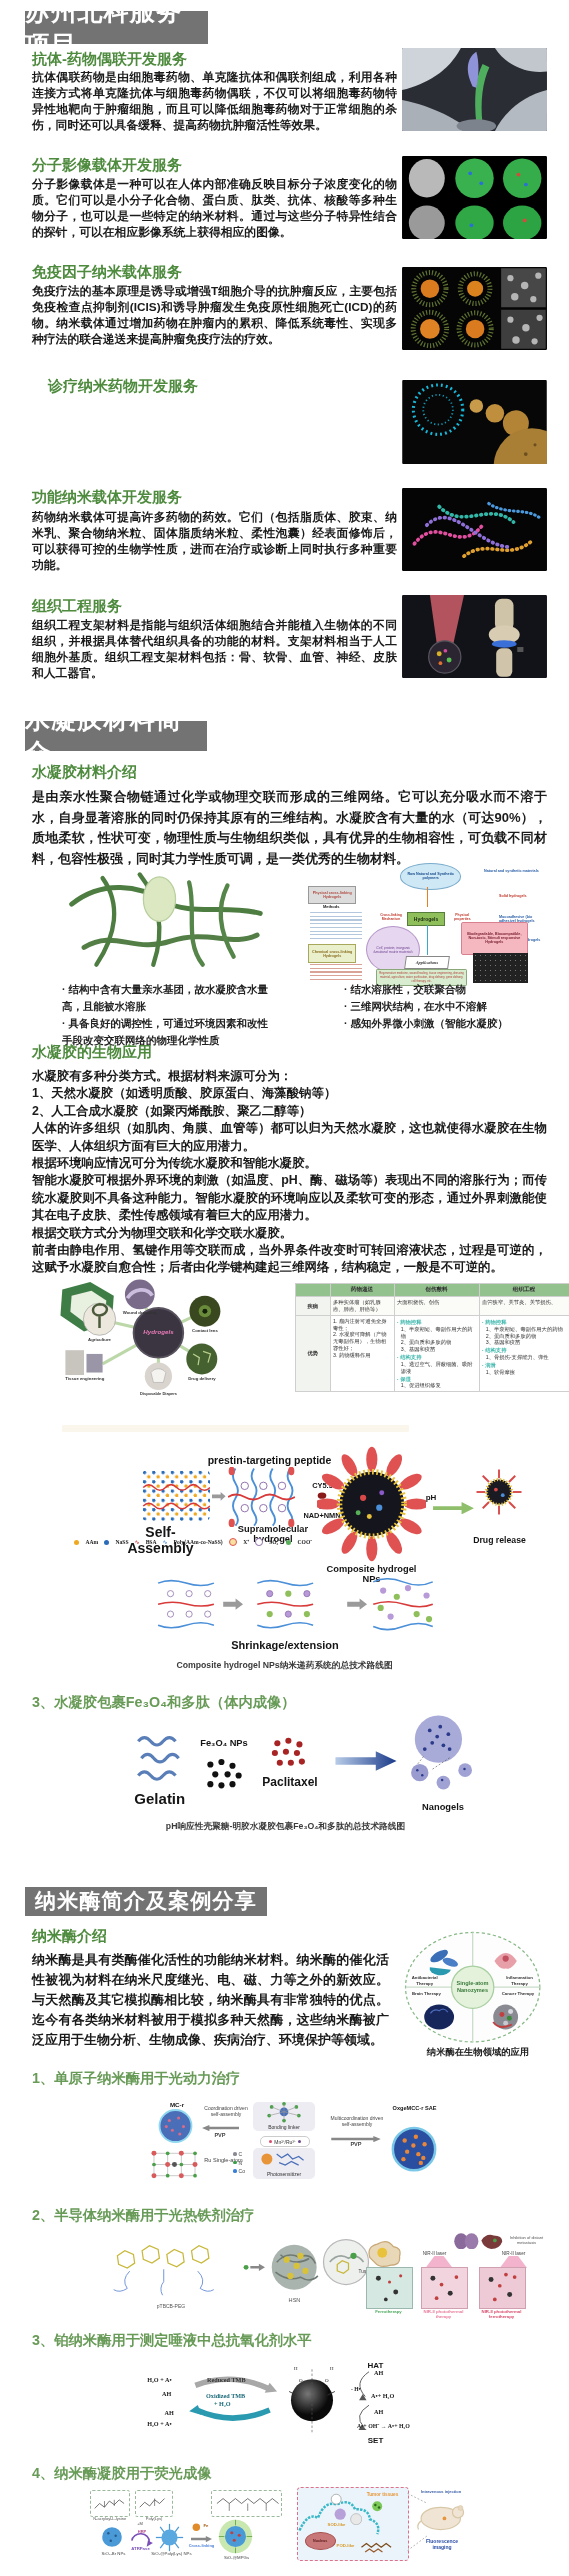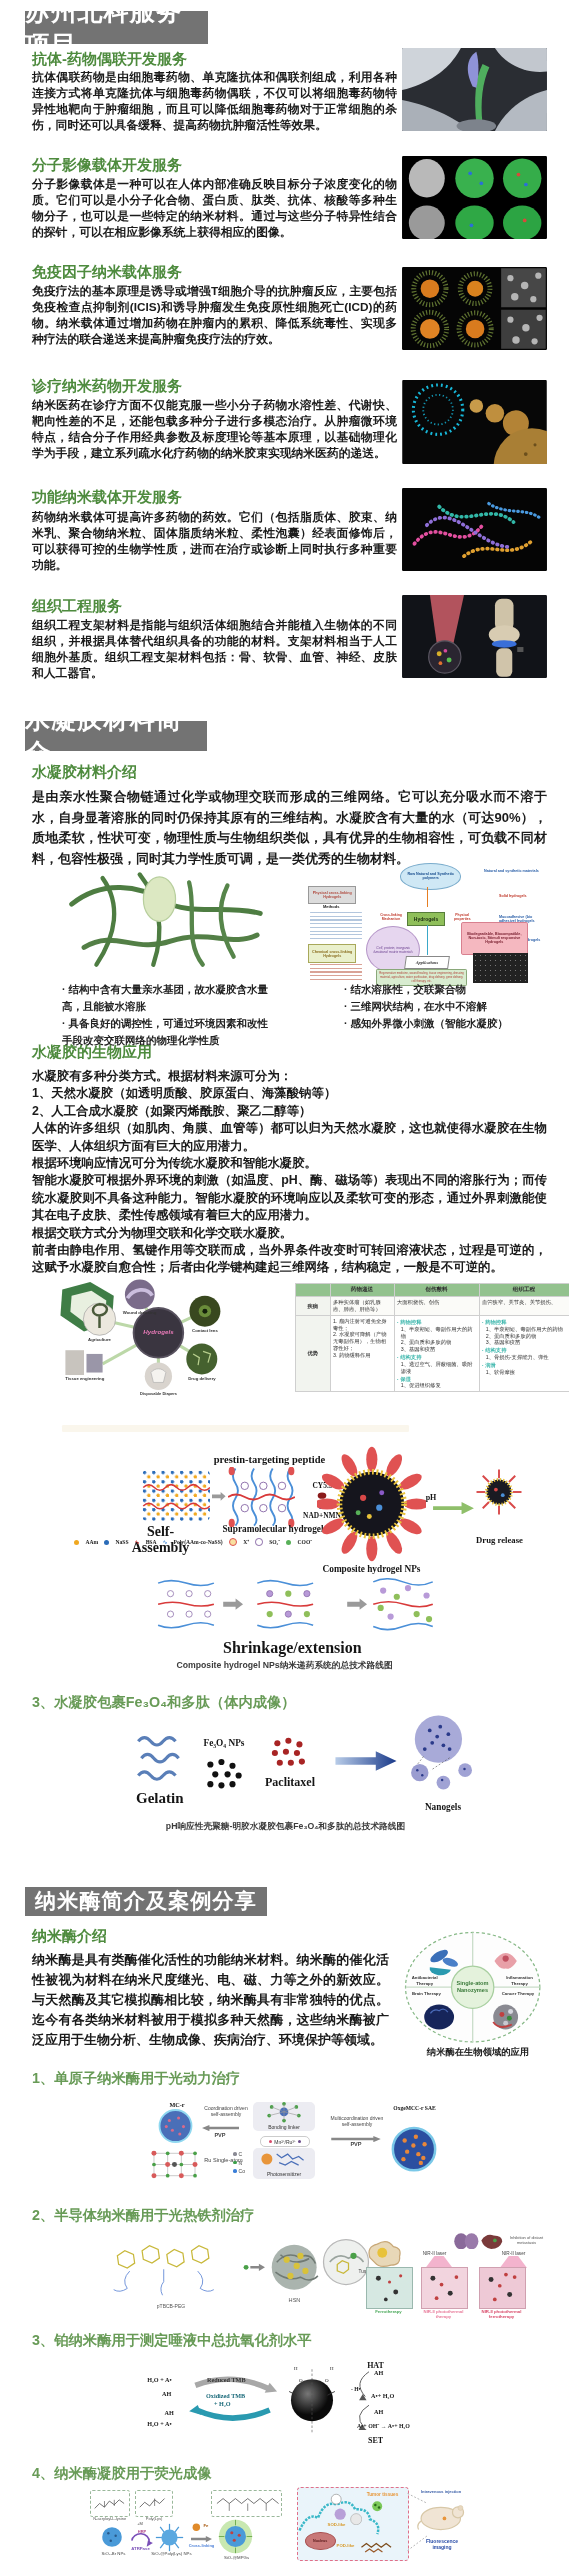--- a/index.html
+++ b/index.html
@@ -5,21 +5,21 @@
   html,body{margin:0;padding:0;background:#fff}
   #page{position:relative;width:569px;height:2576px;background:#fff;font-family:"Liberation Sans",sans-serif;overflow:hidden}
   .abs{position:absolute}
   .hbox{background:#737373;color:#fff;font-weight:bold;display:flex;align-items:center;justify-content:center;letter-spacing:1.2px}
   .stitle{font-weight:bold;color:#4e8b3e;font-size:15px}
   .sbody{color:#1b1b1b;text-align:justify;font-weight:600;font-size:11.8px;line-height:16px}
   .ctitle{font-weight:bold;color:#689b57;font-size:14.3px}
   .bullet{color:#222;font-weight:600;font-size:10.5px;line-height:16.7px}
   .biol{color:#1b1b1b;font-weight:600;font-size:12.4px;line-height:17.4px;text-align:justify}
   .cap{color:#3c3c3c;text-align:center;font-weight:600;font-size:8.7px}
-  .figlabel{font-family:Liberation Serif, serif;font-weight:bold;color:#151515;text-align:center}
+  .figlabel{font-family:Liberation Sans, sans-serif;font-weight:bold;color:#151515;text-align:center}
   .tinylabel{color:#333;text-align:center;font-weight:bold}
   .svcimg{border-radius:1.2px;overflow:hidden}
   .blur{background:repeating-linear-gradient(#9ab4d2 0px,#9ab4d2 1.2px,transparent 1.2px,transparent 3.7px);opacity:.75;border-radius:0.6px}
   .blurred{background:repeating-linear-gradient(#c97b6a 0px,#c97b6a 1.2px,transparent 1.2px,transparent 3.7px);opacity:.7}
   table.ht{border-collapse:collapse;font-size:5.3px;line-height:6.8px;color:#333;background:#fff;table-layout:fixed}
   table.ht th,table.ht td{border:0.6px solid #cfcfcf;vertical-align:top;padding:1.9px 2.5px}
   table.ht th{background:#93c28e;color:#2e2e2e;height:8.7px;text-align:center;font-size:5.6px}
   .tlab{background:#f2f4ef;text-align:center;vertical-align:middle!important;font-weight:bold}
   .thead{color:#3fb8ae;font-weight:bold;margin-top:1.2px}
   .thead::before{content:"· "}
@@ -92,22 +92,21 @@
           <circle cx="212" cy="52" r="5"></circle>
         <circle cx="175" cy="85" r="5"></circle>
           <circle cx="200" cy="98" r="6"></circle>
           <circle cx="222" cy="82" r="5"></circle>
         <circle cx="184" cy="118" r="6"></circle>
           <circle cx="214" cy="120" r="5"></circle>
       </g>
     </svg>
   </div>
 
-  <div class="abs stitle" style="left:32px;top:377px">诊疗纳米药物开发服务</div>
-  <div class="abs sbody" style="left:32px;top:397px;width:365px">纳米医药在诊疗方面不仅能克服一些小分子药物水溶性差、代谢快、靶向性差的不足，还能包载多种分子进行多模态治疗。从肿瘤微环境特点，结合分子作用经典参数及标度理论等基本原理，以基础物理化学为手段，建立系列疏水化疗药物的纳米胶束实现纳米医药的递送。</div>
+  <div class="abs stitle" style="left:48px;top:377px">诊疗纳米药物开发服务</div>
   <div class="abs svcimg" style="left:402px;top:380px;width:145px;height:84px">
     <svg width="145" height="84" viewBox="0 0 234 136">
       <rect width="234" height="136" fill="#070707"></rect>
       <circle cx="58" cy="48" r="40" fill="none" stroke="#17b7d8" stroke-width="5" stroke-dasharray="3 5"></circle>
       <circle cx="58" cy="48" r="24" fill="none" stroke="#1394b0" stroke-width="3" stroke-dasharray="2 4"></circle>
       <circle cx="120" cy="42" r="11" fill="#c89b4a"></circle>
       <circle cx="150" cy="54" r="15" fill="#bf8f3e"></circle>
       <circle cx="184" cy="70" r="21" fill="#b38336"></circle>
       <circle cx="210" cy="140" r="62" fill="#a97f35"></circle>
       <circle cx="200" cy="120" r="3" fill="#6b4f1c"></circle>
@@ -447,21 +446,21 @@
             </g>
           <g fill="#8fbf5a">
               <circle cx="40" cy="30" r="5"></circle>
               <circle cx="72" cy="58" r="5"></circle>
               <circle cx="92" cy="66" r="5"></circle>
               <circle cx="14" cy="48" r="5"></circle>
             </g>
         </g>
       </svg>
     </div>
-    <div class="abs figlabel" style="left:155px;top:194px;width:124px;font-size:16px">Shrinkage/extension</div>
+    <div class="abs figlabel" style="left:155px;top:194px;width:124px;font-size:11px">Shrinkage/extension</div>
     <div class="abs cap" style="left:74px;top:215px;width:285px">Composite hydrogel NPs纳米递药系统的总技术路线图</div>
   </div>
 
   <div class="abs ctitle" style="left:32px;top:1693px">3、水凝胶包裹Fe₃O₄和多肽（体内成像）</div>
   <div class="abs" style="left:124px;top:1712px;width:372px;height:102px">
     <svg class="abs" width="50" height="56" style="left:11px;top:20px" viewBox="0 0 80 90">
       <path d="M5,15 q10,-12 20,0 t20,0 t20,0" stroke="#5a7fb8" stroke-width="5" fill="none"></path>
       <path d="M10,42 q10,-12 20,0 t20,0 t20,0" stroke="#5a7fb8" stroke-width="5" fill="none"></path>
       <path d="M5,70 q10,-12 20,0 t20,0 t20,0" stroke="#5a7fb8" stroke-width="5" fill="none"></path>
     </svg>

